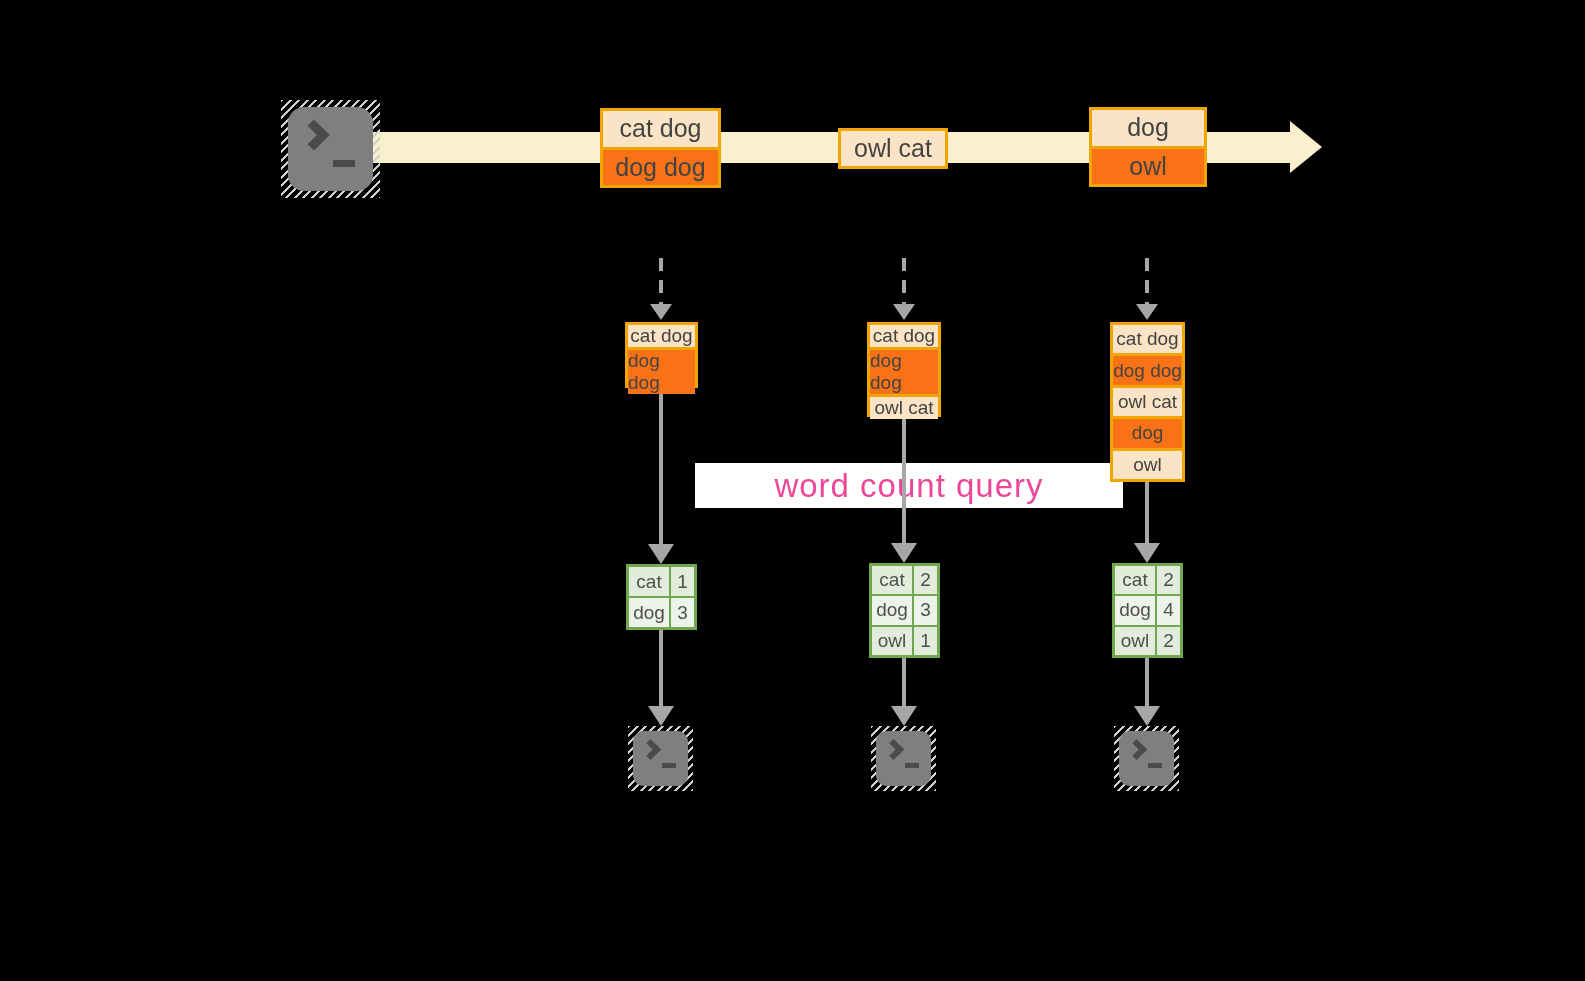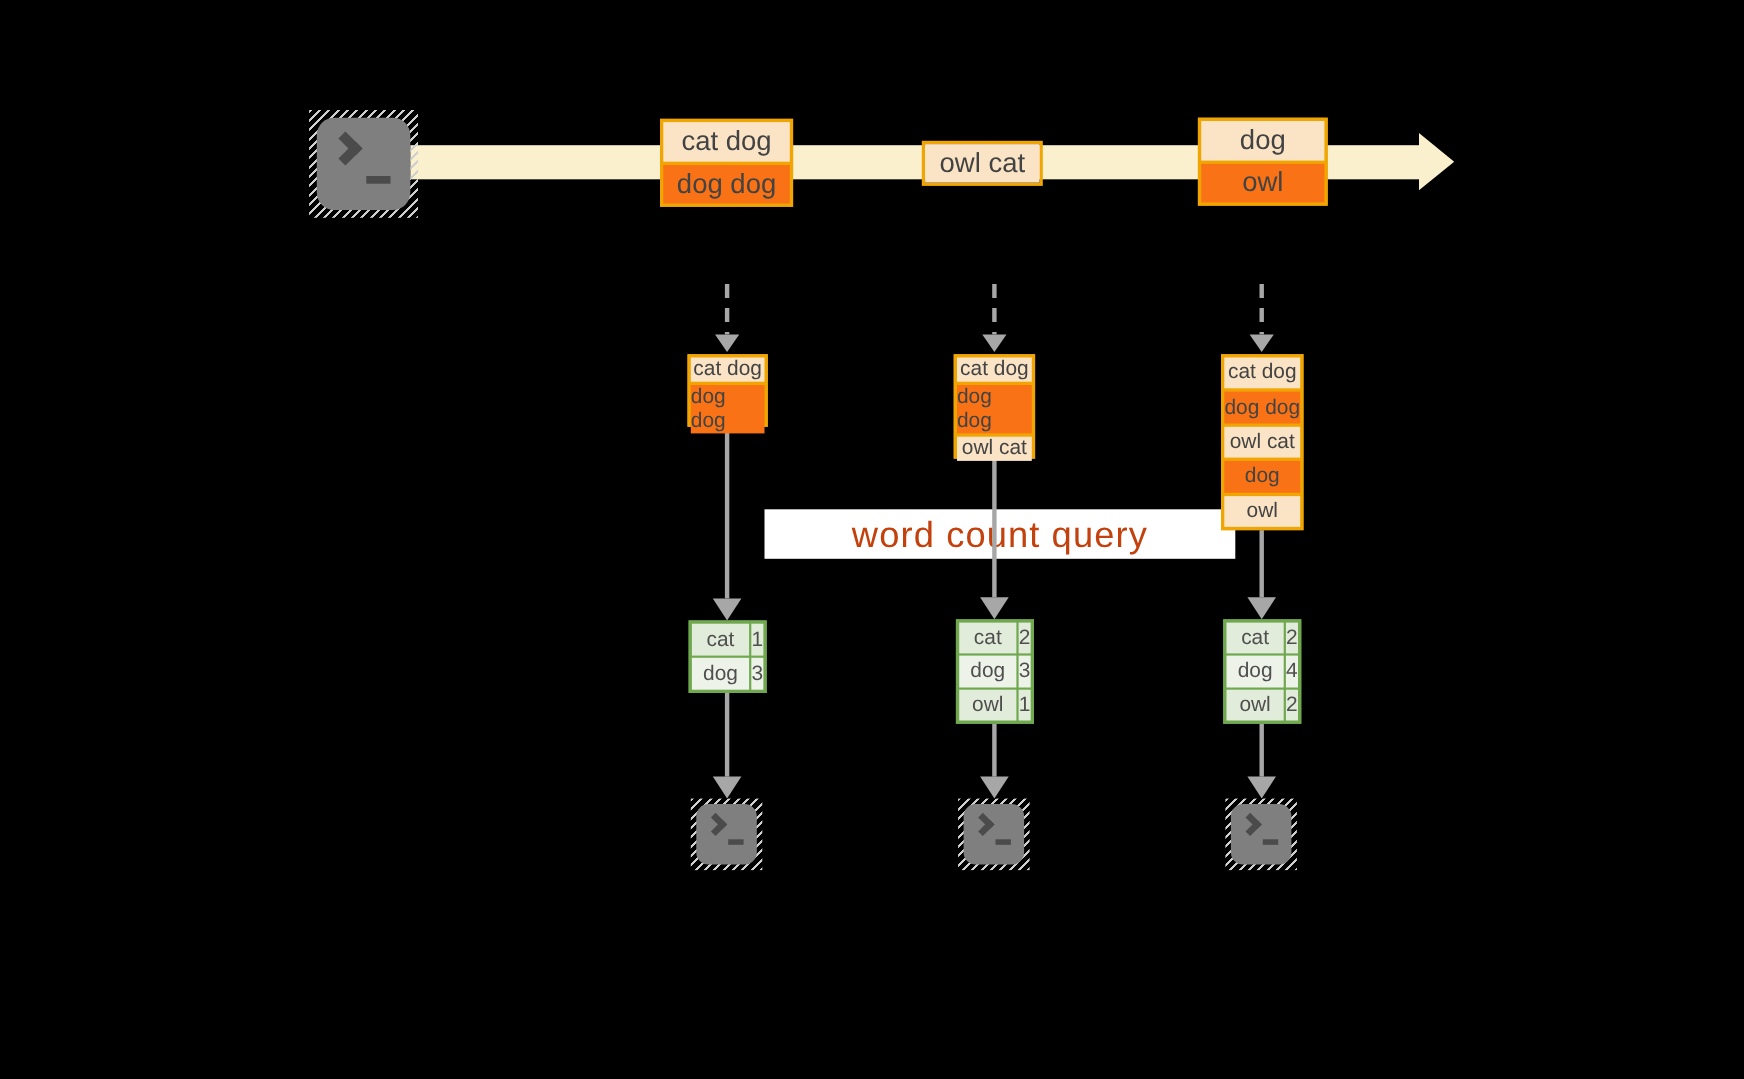--- a/index.html
+++ b/index.html
@@ -16,38 +16,38 @@
   .orow{flex:1;display:flex;align-items:center;justify-content:center;color:#434343;}
   .big .orow{font-size:25px;}
   .sm .orow{font-size:19px;}
   .peach{background:#FAE4C5;}
   .cream{background:#f97316;}
 
   
   .gtable{position:absolute;background:#6FA84F;border:3px solid #6FA84F;display:flex;flex-direction:column;gap:2px;z-index:3;box-sizing:border-box;}
   .grow{flex:1;display:flex;gap:2px;}
   .gcell{display:flex;align-items:center;justify-content:center;color:#4F4F4F;font-size:19px;}
-  .gword{width:52px;}
+  .gword{width:40px;}
   .gcount{flex:1;}
   .gdark .gcell{background:#E2ECDA;}
   .glight .gcell{background:#EEF3EA;}
 
   
   .sline{position:absolute;width:4px;background:#A7A7A7;z-index:2;}
   .dline{position:absolute;width:4px;z-index:2;
          background:repeating-linear-gradient(to bottom,#A7A7A7 0 13px,transparent 13px 22px);}
   .ahead{position:absolute;width:0;height:0;z-index:2;
          border-left:11px solid transparent;border-right:11px solid transparent;border-top:16px solid #A7A7A7;}
   .ahead-lg{position:absolute;width:0;height:0;z-index:2;
          border-left:13px solid transparent;border-right:13px solid transparent;border-top:20px solid #A7A7A7;}
 
   
   .query-band{position:absolute;left:695px;top:463px;width:428px;height:45px;background:#FFFFFF;z-index:1;
               display:flex;align-items:center;justify-content:center;}
-  .query-band span{font-size:33px;font-weight:300;color:#c2410c;letter-spacing:1px;}
+  .query-band span{font-size:33px;font-weight:300;color:#ec4899;letter-spacing:1px;}
 
   
   .term{position:absolute;z-index:3;}
   .term .hatch{position:absolute;inset:0;
         background:repeating-linear-gradient(135deg,#CFCFCF 0 2px,rgba(0,0,0,0) 2px 6px);}
   .term .tbody{position:absolute;background:#7F7F7F;}
   .term-lg{width:99px;height:98px;}
   .term-lg .tbody{inset:7px;border-radius:16px;}
   .term-sm{width:65px;height:65px;}
   .term-sm .tbody{inset:5px;border-radius:11px;}

